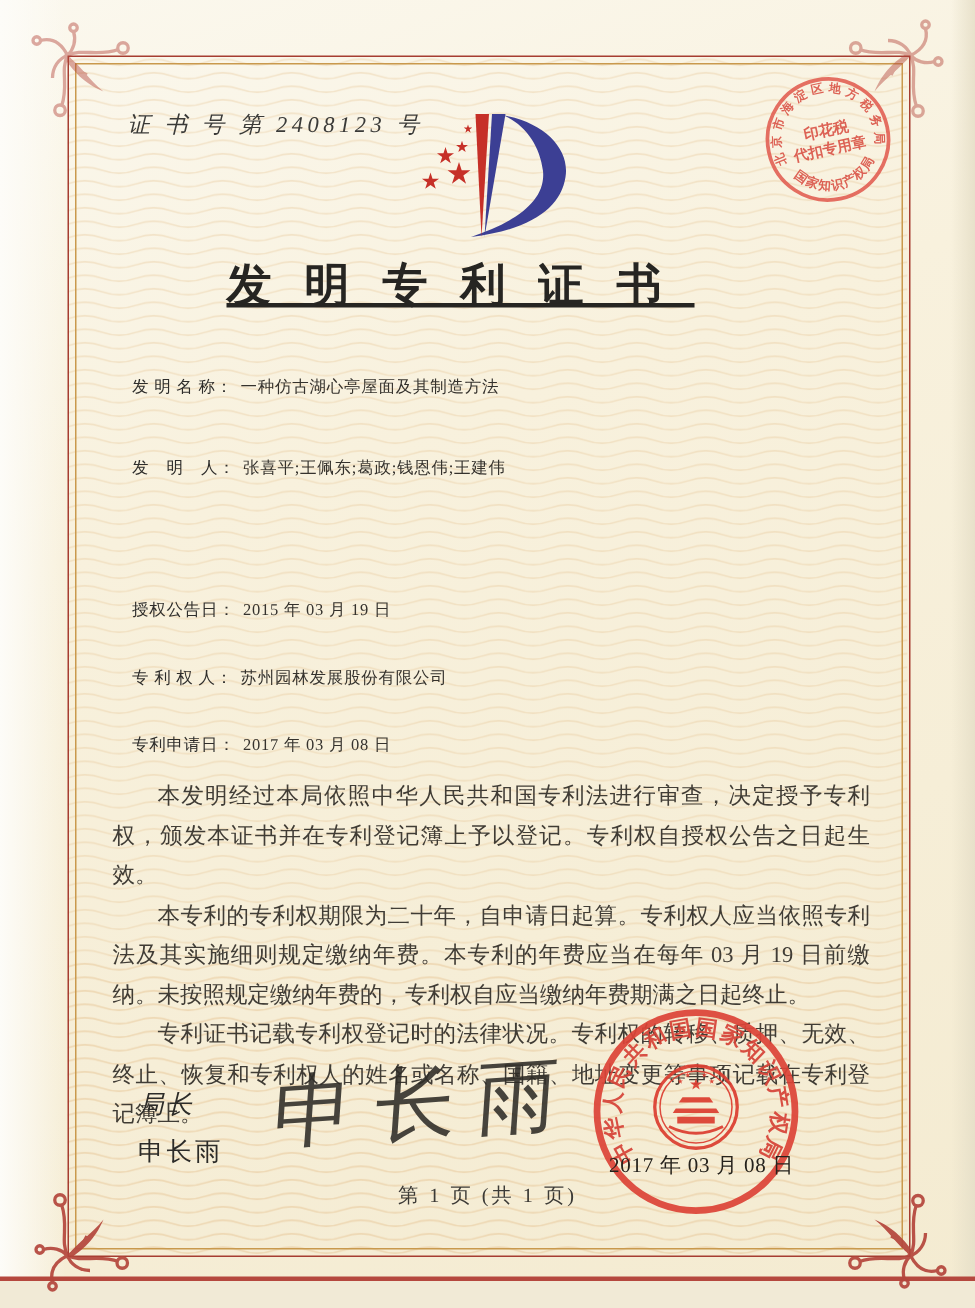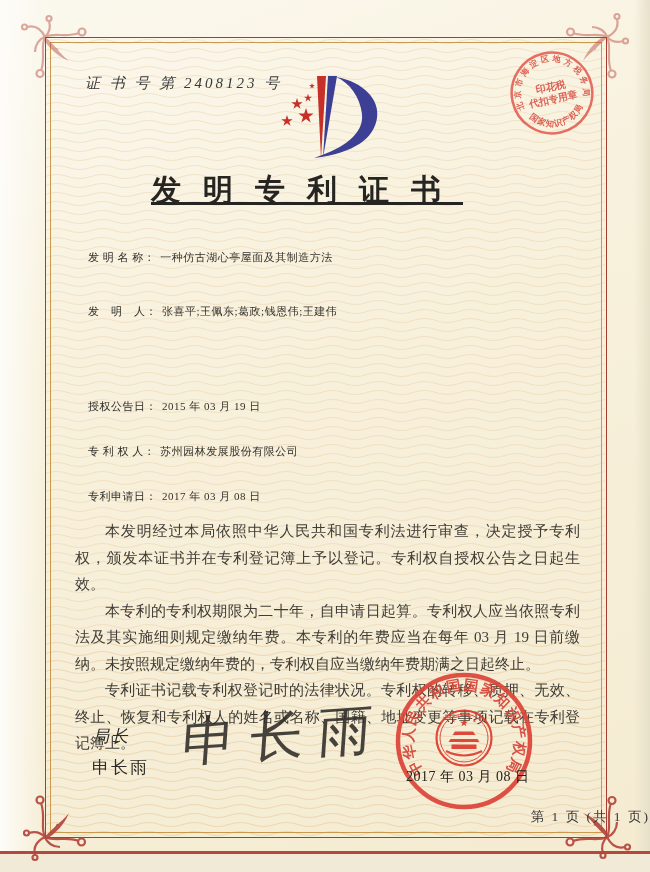--- a/index.html
+++ b/index.html
@@ -39,21 +39,21 @@
   
   .signer-title{left:92px;top:725px;font-size:17px;letter-spacing:2px;color:#2c2b28;font-style:italic;}
   .signer-name{left:92px;top:756px;font-size:17px;letter-spacing:2px;color:#2c2b28;}
   .signature{left:182px;top:700px;font-size:54px;letter-spacing:14px;color:#2e2c27;
              transform:rotate(-4deg) skewX(-8deg);opacity:.88;}
   
   .main-seal{left:384px;top:661px;width:160px;height:160px;opacity:.92;}
   .seal-date{left:406px;top:768px;width:140px;font-size:14px;letter-spacing:.5px;
              color:#25221c;white-space:nowrap;}
   .tax-seal{left:504px;top:45px;width:96px;height:96px;transform:rotate(-12deg);opacity:.85;}
-  .footer{left:0;top:808px;width:650px;text-align:right;font-size:13.5px;
+  .footer{left:0;top:788px;width:650px;text-align:center;font-size:13.5px;
           letter-spacing:2px;color:#3c3a36;}
   .ring-text{font-size:14.5px;font-weight:700;fill:#d64237;letter-spacing:1px;}
   .tax-text{fill:#d8493d;font-weight:700;}
 </style>
 </head>
 <body>
 
 <svg width="0" height="0" style="position:absolute">
   <defs>
     <path id="star" d="M0,-1 L0.224,-0.309 L0.951,-0.309 L0.363,0.118 L0.588,0.809 L0,0.38 L-0.588,0.809 L-0.363,0.118 L-0.951,-0.309 L-0.224,-0.309 Z"></path>

